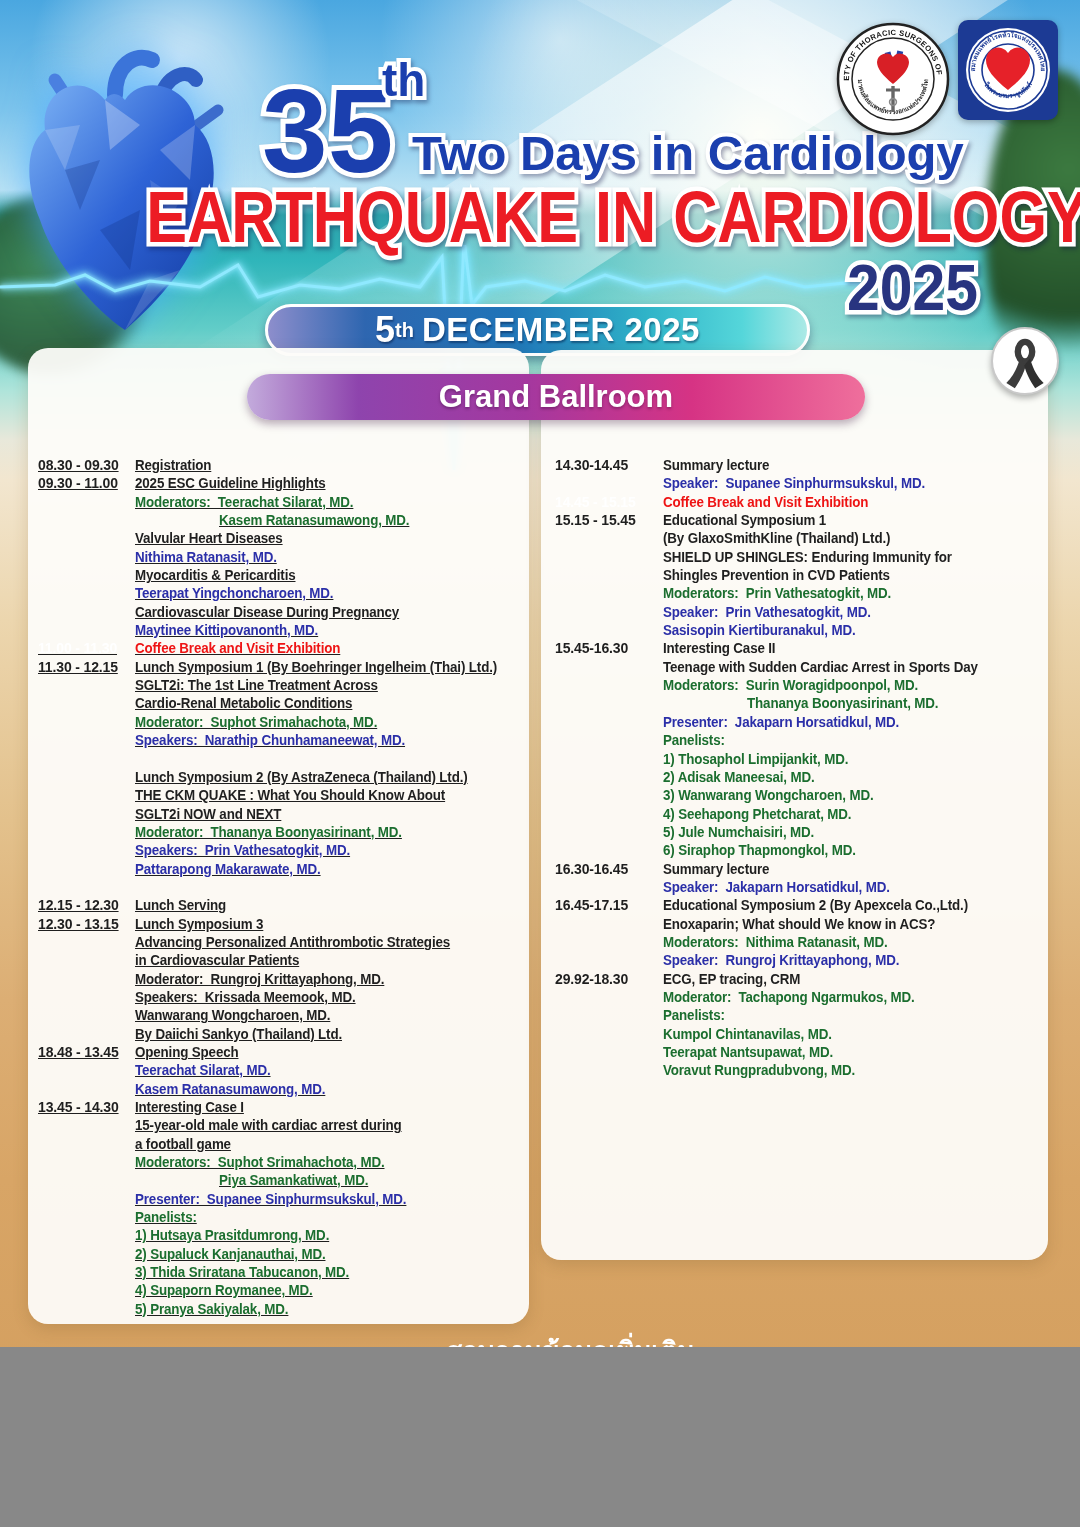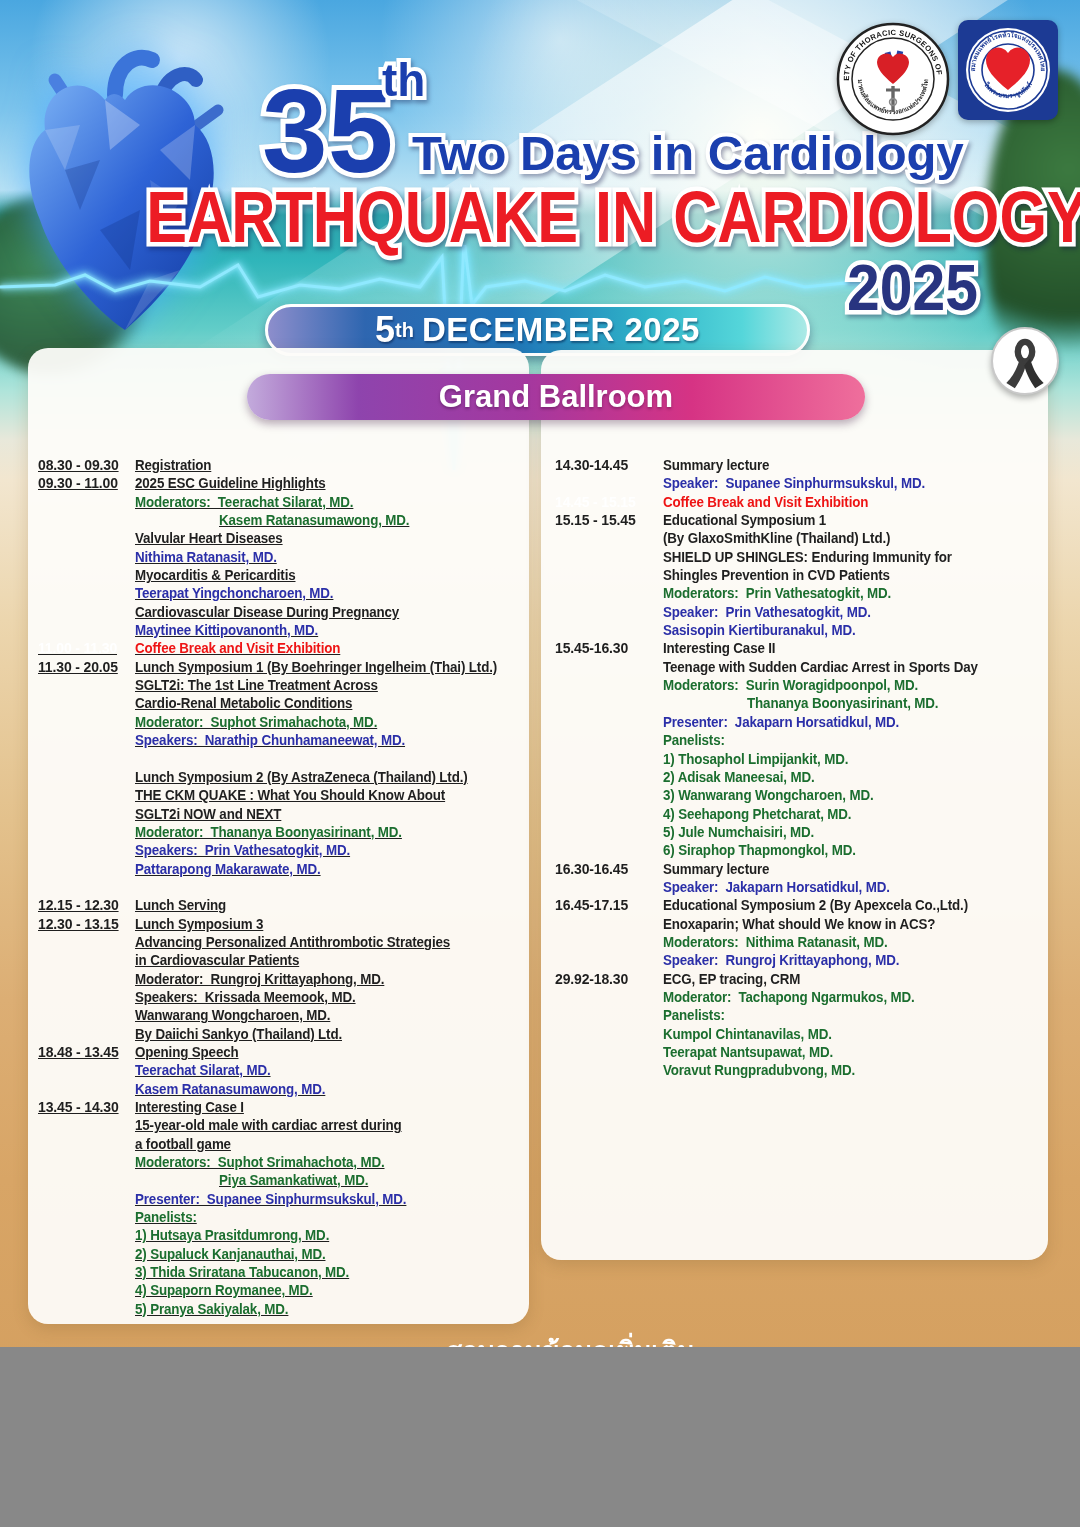--- a/index.html
+++ b/index.html
@@ -209,21 +209,21 @@
           <div class="line c-b">Maytinee Kittipovanonth, MD.</div>
         </div>
       </div>
       <div class="session">
         <div class="time c-r">11.00 - 11.30</div>
         <div>
           <div class="line c-r">Coffee Break and Visit Exhibition</div>
         </div>
       </div>
       <div class="session">
-        <div class="time">11.30 - 20.05</div>
+        <div class="time">11.30 - 12.15</div>
         <div>
           <div class="line c-k">Lunch Symposium 1 (By Boehringer Ingelheim (Thai) Ltd.)</div>
           <div class="line c-k">SGLT2i: The 1st Line Treatment Across</div>
           <div class="line c-k">Cardio-Renal Metabolic Conditions</div>
           <div class="line c-g">Moderator:  Suphot Srimahachota, MD.</div>
           <div class="line c-b">Speakers:  Narathip Chunhamaneewat, MD.</div>
           <div class="line c-k"></div>
           <div class="line c-k">Lunch Symposium 2 (By AstraZeneca (Thailand) Ltd.)</div>
           <div class="line c-k">THE CKM QUAKE : What You Should Know About</div>
           <div class="line c-k">SGLT2i NOW and NEXT</div>

